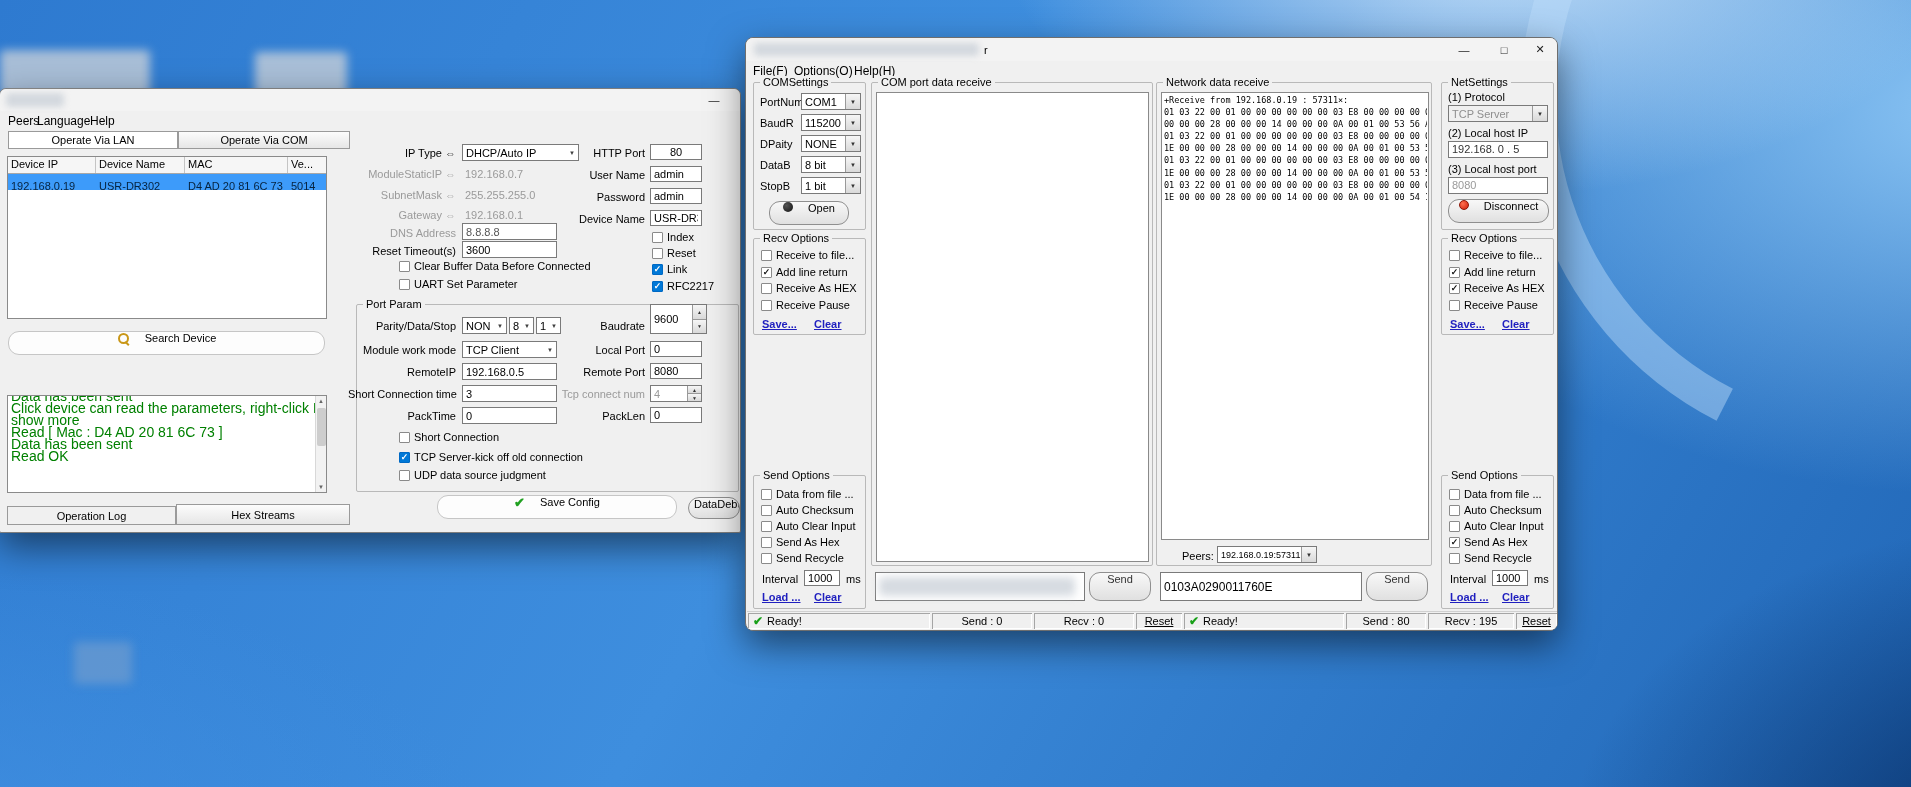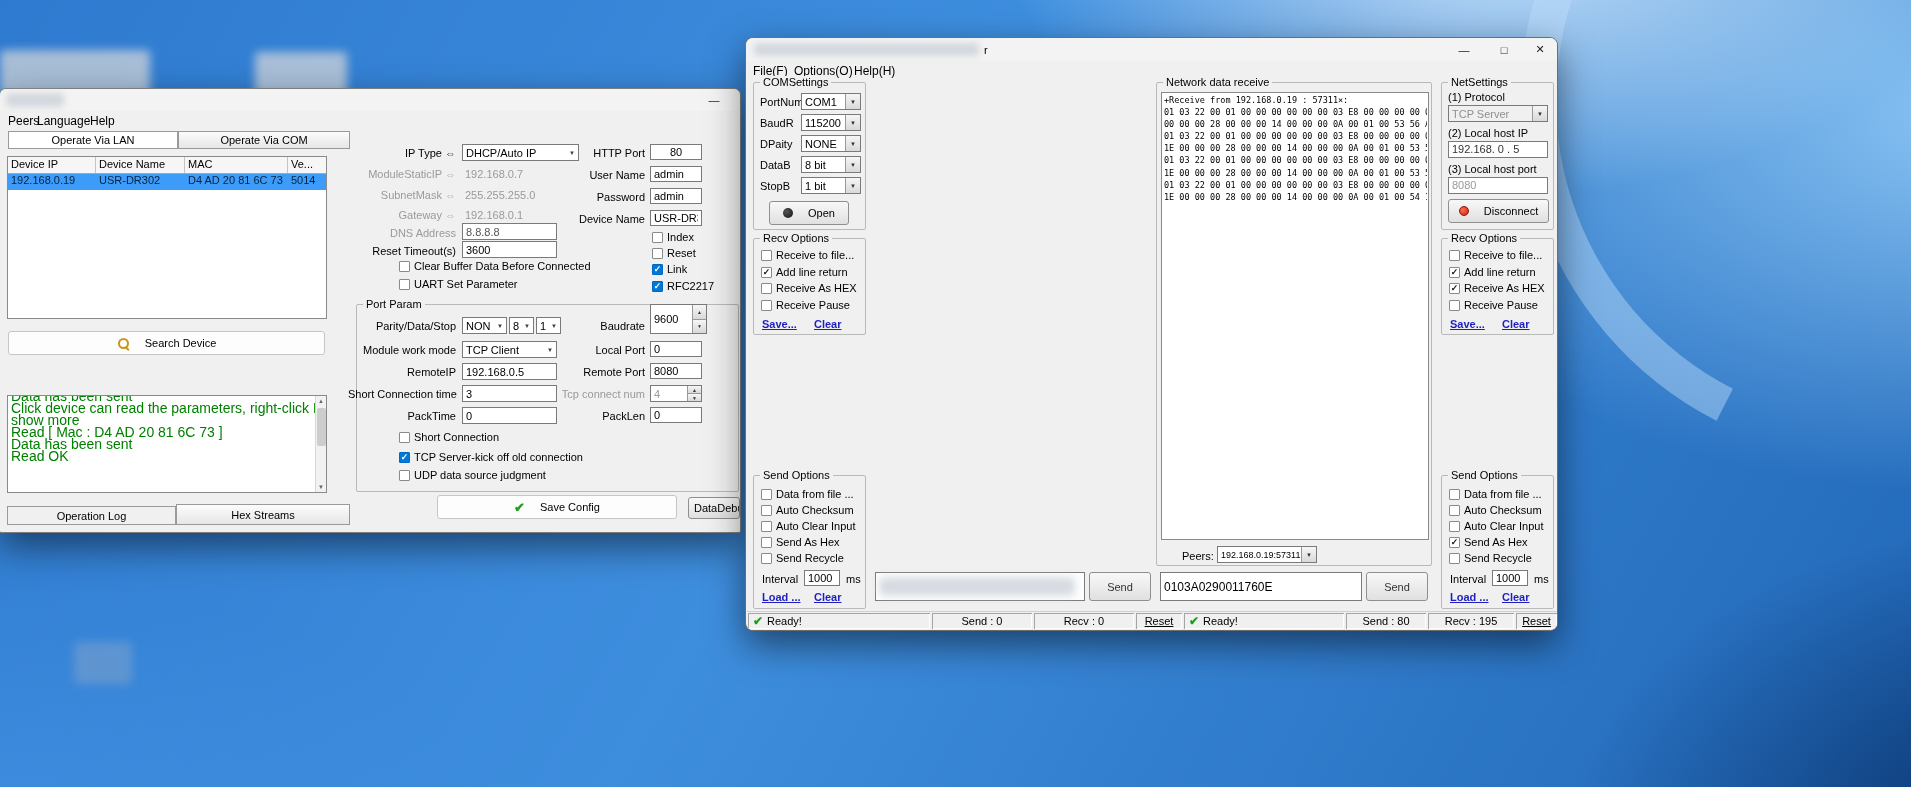--- a/index.html
+++ b/index.html
@@ -29,36 +29,36 @@
   .combo{position:absolute;background:#fff;border:1px solid #7a7a7a;font-size:11px;display:flex;align-items:center;padding:0 14px 0 3px;overflow:hidden;white-space:nowrap}
   .combo .ar{position:absolute;right:3px;top:50%;transform:translateY(-50%);font-size:6px;color:#404040}
   .combo.classic{padding-right:17px}
   .combo.classic .arbtn{position:absolute;right:0;top:0;bottom:0;width:15px;background:linear-gradient(#f6f6f6,#d9d9d9);border-left:1px solid #999;display:flex;align-items:center;justify-content:center;font-size:6px;color:#333}
   .combo.disabled{background:#f0f0f0;color:#8f8f8f}
   .spin{position:absolute;border:1px solid #7a7a7a;background:#fff;font-size:11px;padding:0 16px 0 3px;display:flex;align-items:center;overflow:hidden}
   .spin.gray{color:#9a9a9a}
   .spin .btns{position:absolute;right:0;top:0;bottom:0;width:14px;display:flex;flex-direction:column;border-left:1px solid #999}
   .spin .btns span{flex:1;display:flex;align-items:center;justify-content:center;font-size:5px;background:linear-gradient(#f6f6f6,#d9d9d9);color:#333}
   .spin .btns span+span{border-top:1px solid #999}
-  .btn{position:absolute;display:flex;align-items:center;justify-content:center;gap:15px;background:linear-gradient(#f8f8f8,#e0e0e0);border:1px solid #8f8f8f;border-radius:3px;font-size:11px;cursor:default;white-space:nowrap}
+  .btn{position:absolute;display:flex;align-items:flex-start;justify-content:center;gap:15px;background:linear-gradient(#f8f8f8,#e0e0e0);border:1px solid #8f8f8f;border-radius:11px;font-size:11px;cursor:default;white-space:nowrap}
   .btn.flat{background:#fdfdfd;border:1px solid #c6c6c6}
   .cbrow{position:absolute;display:flex;align-items:center;gap:4px;font-size:11px;white-space:nowrap}
   .box{width:11px;height:11px;min-width:11px;border:1px solid #8a8a8a;background:#fff;display:inline-flex;align-items:center;justify-content:center;font-size:9px;line-height:1;color:#111;border-radius:1px}
   .box.checked::before{content:'✓';font-weight:bold}
   .box.blue.checked{background:#0078d7;border-color:#0069c4;color:#fff}
   .link{position:absolute;color:#1f1fbf;text-decoration:underline;font-size:11px;font-weight:700;white-space:nowrap}
   .tab{position:absolute;height:18px;display:flex;align-items:center;justify-content:center;font-size:11px;border:1px solid #9a9a9a;background:linear-gradient(#fcfcfc,#e6e6e6)}
   .tab.active{background:#fff}
   .whitearea{position:absolute;background:#fff;border:1px solid #8a8a8a;overflow:hidden}
   .hexarea{position:absolute;white-space:pre;font-family:"DejaVu Sans Mono",monospace;font-size:8.5px;line-height:12.1px;color:#000;overflow:hidden}
   .logtext{position:absolute;white-space:pre;font-size:14px;line-height:12px;color:#008000}
   .thead{display:flex;height:17px;border-bottom:1px solid #a8a8a8;background:#f6f6f6}
   .thead>div{padding:1px 3px;border-right:1px solid #c4c4c4;font-size:11px;overflow:hidden;white-space:nowrap}
   .trow{display:flex;height:16px;background:#3d9bfa}
-  .trow>div{padding:0 3px;font-size:11px;overflow:hidden;white-space:nowrap;color:#06233f}
+  .trow>div{padding:6px 3px;font-size:11px;overflow:hidden;white-space:nowrap;color:#06233f}
   .seg{position:absolute;top:1px;height:16px;display:flex;align-items:center;justify-content:center;gap:4px;padding:0 5px;font-size:11px;box-shadow:inset 1px 1px 0 #a5a5a5, inset -1px -1px 0 #fff;background:#f0f0f0;white-space:nowrap}
   .checkicon{color:#18a018;font-weight:bold;font-size:12px;line-height:1}
   .mag{position:relative;width:13px;height:13px;display:inline-block}
   .mag::before{content:'';position:absolute;left:1px;top:1px;width:7px;height:7px;border:2px solid #c99718;border-radius:50%}
   .mag::after{content:'';position:absolute;left:9px;top:9px;width:5px;height:2px;background:#c99718;transform:rotate(45deg);transform-origin:0 0}
   .dot{width:10px;height:10px;border-radius:50%;display:inline-block}
   .dot.dark{background:radial-gradient(circle at 35% 35%, #555, #111)}
   .dot.red{background:radial-gradient(circle at 35% 35%, #ff7050, #cf1d08);border:1px solid #8c1505}
   .sb-track{position:absolute;background:#f2f2f2;border-left:1px solid #d8d8d8}
   .sb-thumb{position:absolute;background:#cdcdcd;border-radius:2px}
@@ -346,20 +346,24 @@
           <span class="box"></span>
           <span>Send Recycle</span>
         </div>
       <span class="lbl" style="left:8px;top:97px">Interval</span>
       <input class="tb" style="left: 50px; top: 94px; width: 36px; height: 16px;" value="1000">
       <span class="lbl" style="left:92px;top:97px">ms</span>
       <span class="link" style="left:8px;top:115px">Load ...</span>
       <span class="link" style="left:60px;top:115px">Clear</span>
     </div>
 
+    <div class="gb" style="left:125px;top:44px;width:282px;height:484px">
+      <span class="t">COM port data receive</span>
+      <div class="whitearea" style="left:4px;top:9px;width:273px;height:470px"></div>
+    </div>
     <input class="tb" style="left: 129px; top: 534px; width: 210px; height: 29px; font-size: 12px;">
     <div class="blurpatch" style="left:133px;top:539px;width:196px;height:19px;filter:blur(4px)"></div>
     <div class="btn" style="left:343px;top:534px;width:62px;height:29px;color:#333">Send</div>
 
     <div class="gb" style="left:410px;top:44px;width:276px;height:484px">
       <span class="t">Network data receive</span>
       <div class="whitearea" style="left:4px;top:9px;width:268px;height:448px">
         <div class="hexarea" style="left:2px;top:1px;right:1px;bottom:1px">+Receive from 192.168.0.19 : 57311×:
 01 03 22 00 01 00 00 00 00 00 00 03 E8 00 00 00 00 00 00 00 1E
 00 00 00 28 00 00 00 14 00 00 00 0A 00 01 00 53 56 AE

